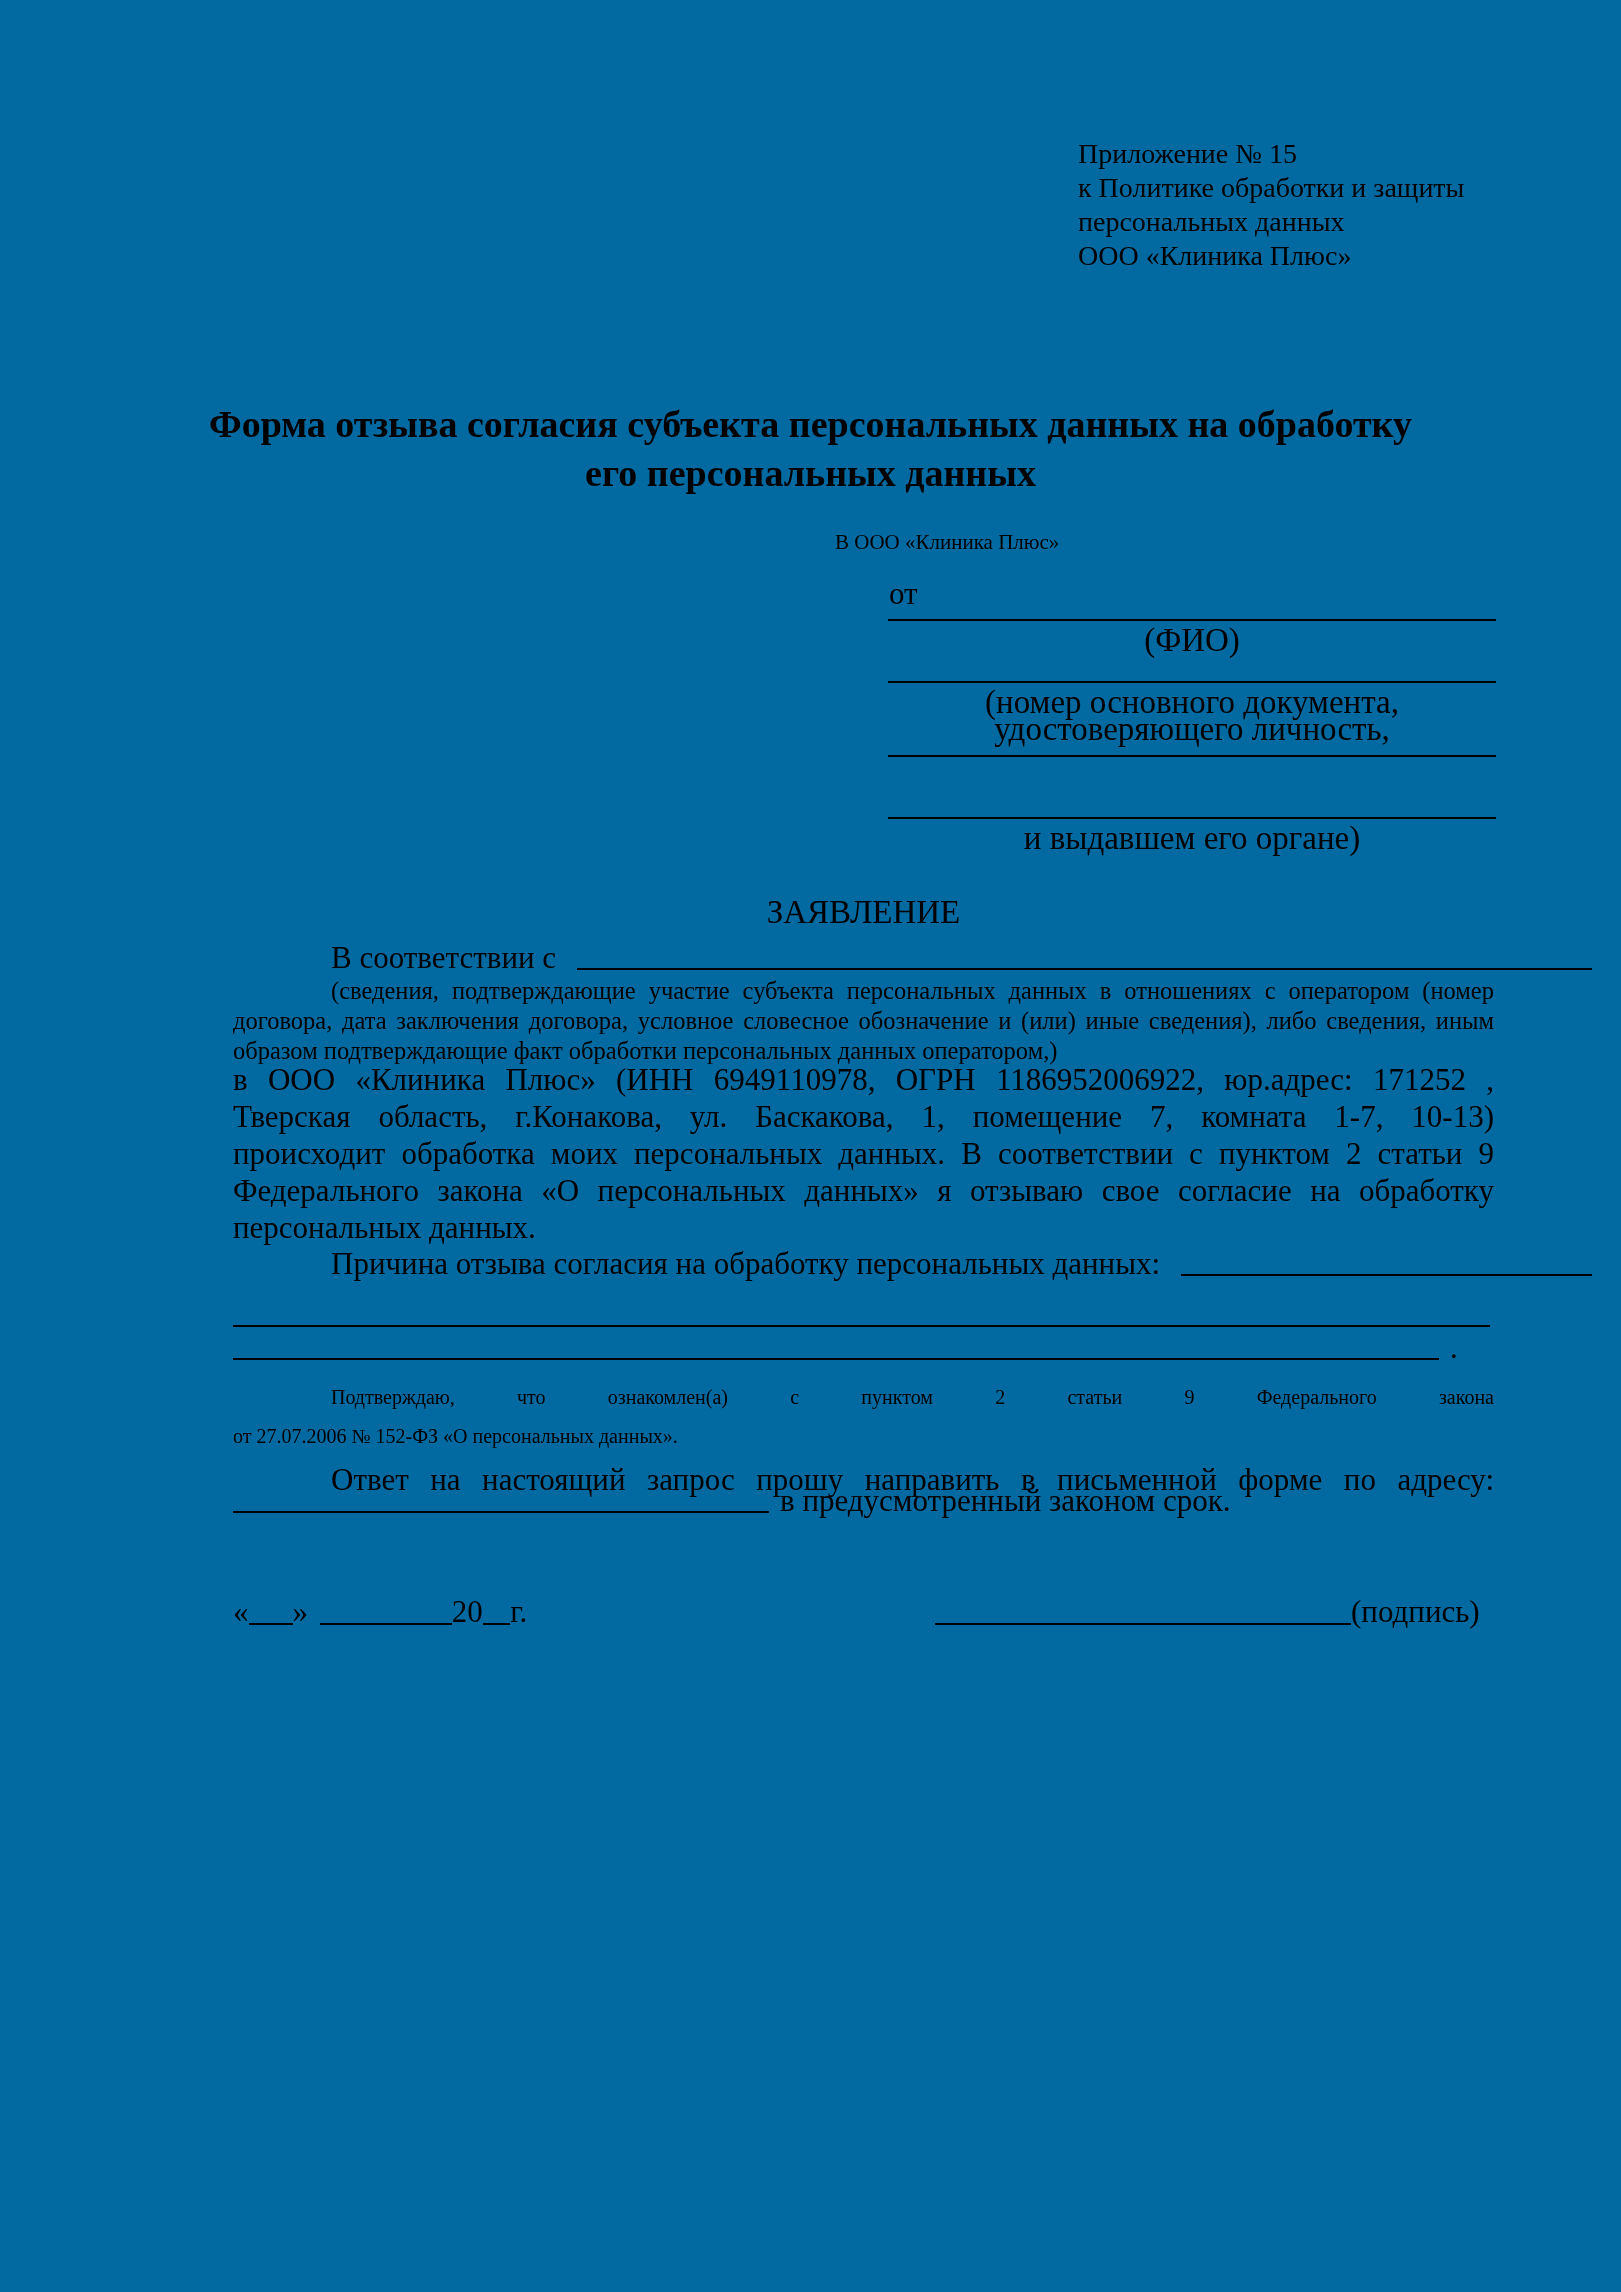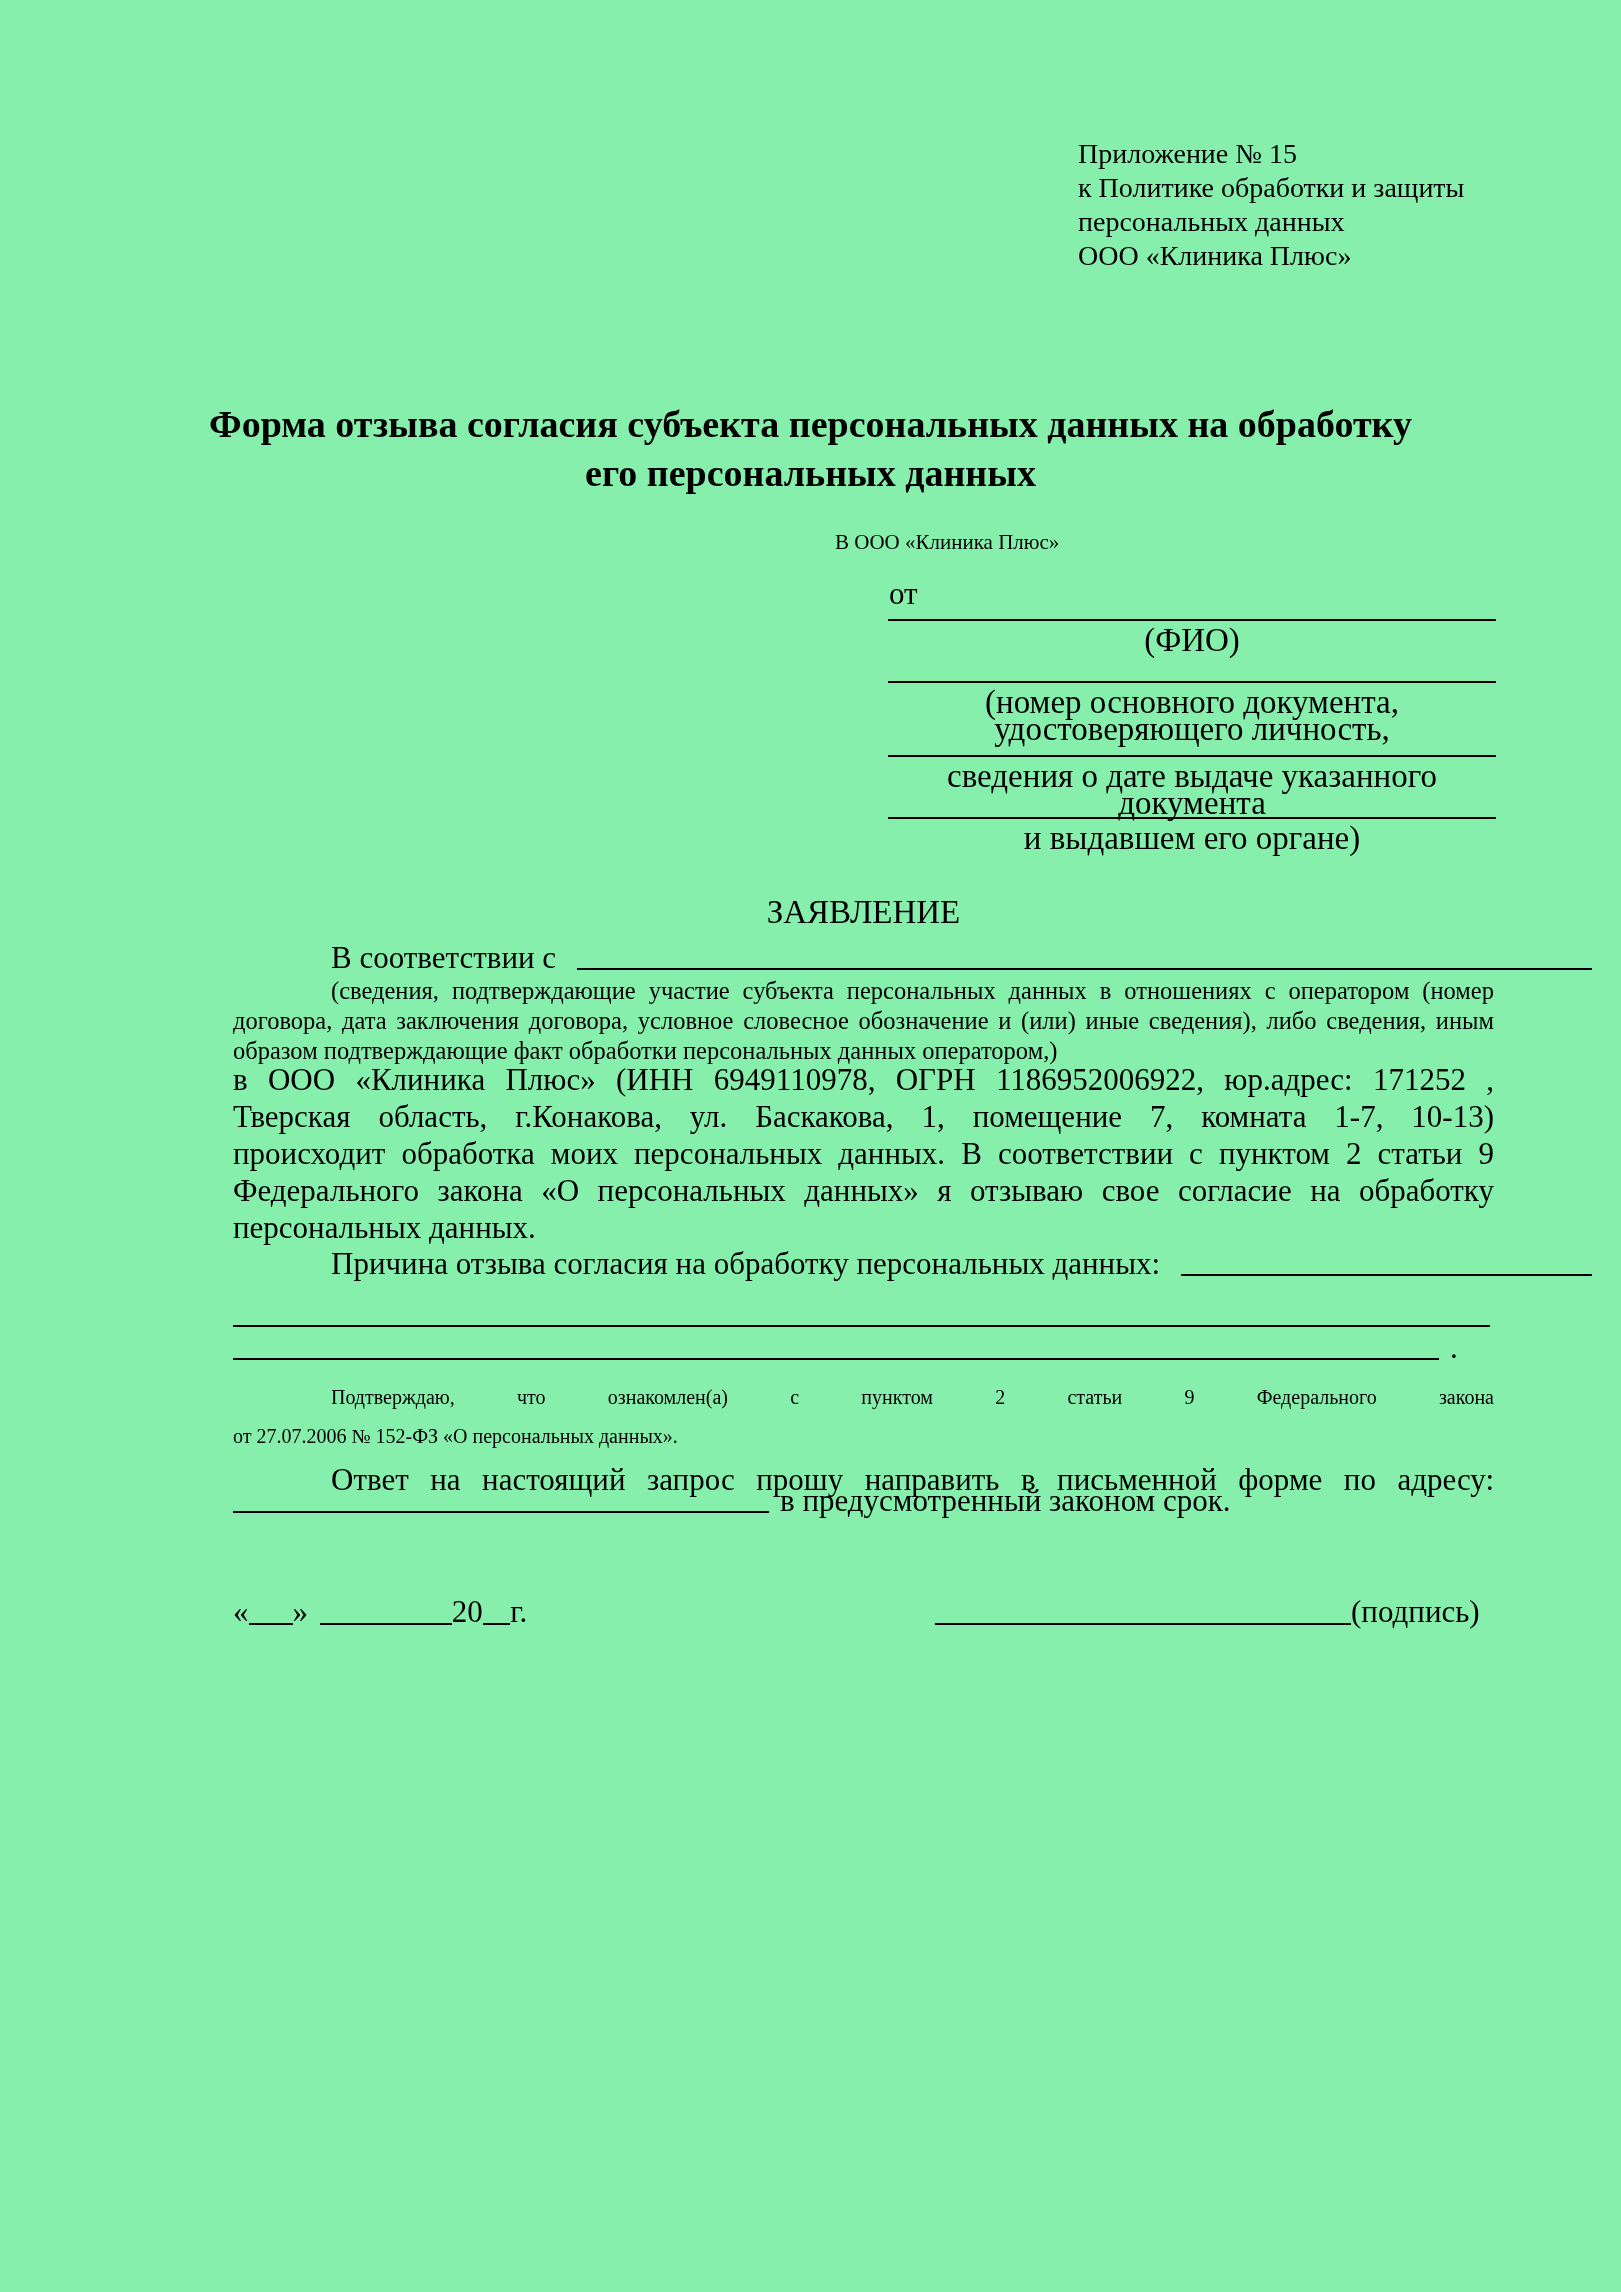--- a/index.html
+++ b/index.html
@@ -1,17 +1,17 @@
 <!DOCTYPE html>
 <html><head>
 <meta charset="utf-8">
 <style>
   html,body { margin:0; padding:0; background:#ffffff; }
   .page {
-    position:relative; width:1621px; height:2293px; background:#86efac;
+    position:relative; width:1621px; height:2293px; background:#0369a1;
     font-family:"Liberation Serif","DejaVu Serif",serif; color:#000;
     overflow:hidden;
   }
   .abs { position:absolute; }
   
   .hdr { left:1078px; top:137px; width:470px; font-size:28px; line-height:34px; }
   
   .title { left:88px; top:400px; width:1445px; text-align:center; font-weight:bold;
            font-size:38px; line-height:49px; }
   
@@ -59,21 +59,20 @@
   <div class="abs to">В ООО «Клиника Плюс»</div>
   <div class="abs from">от</div>
 
   <div class="abs fline" style="top:619px;"></div>
   <div class="abs fcap" style="top:627px;">(ФИО)</div>
 
   <div class="abs fline" style="top:681px;"></div>
   <div class="abs fcap" style="top:689px;">(номер основного документа, удостоверяющего личность,</div>
 
   <div class="abs fline" style="top:755px;"></div>
-  <div class="abs fcap" style="top:763px;">сведения о дате выдаче указанного документа</div>
 
   <div class="abs fline" style="top:817px;"></div>
   <div class="abs fcap" style="top:825px;">и выдавшем его органе)</div>
 
   <div class="abs heading">ЗАЯВЛЕНИЕ</div>
 
   <div class="abs row pad100" style="top:939px; height:35px;">
     <span class="lead">В соответствии с</span>
     <span class="u fill" style="margin-left:9.8px;"></span>
   </div>

